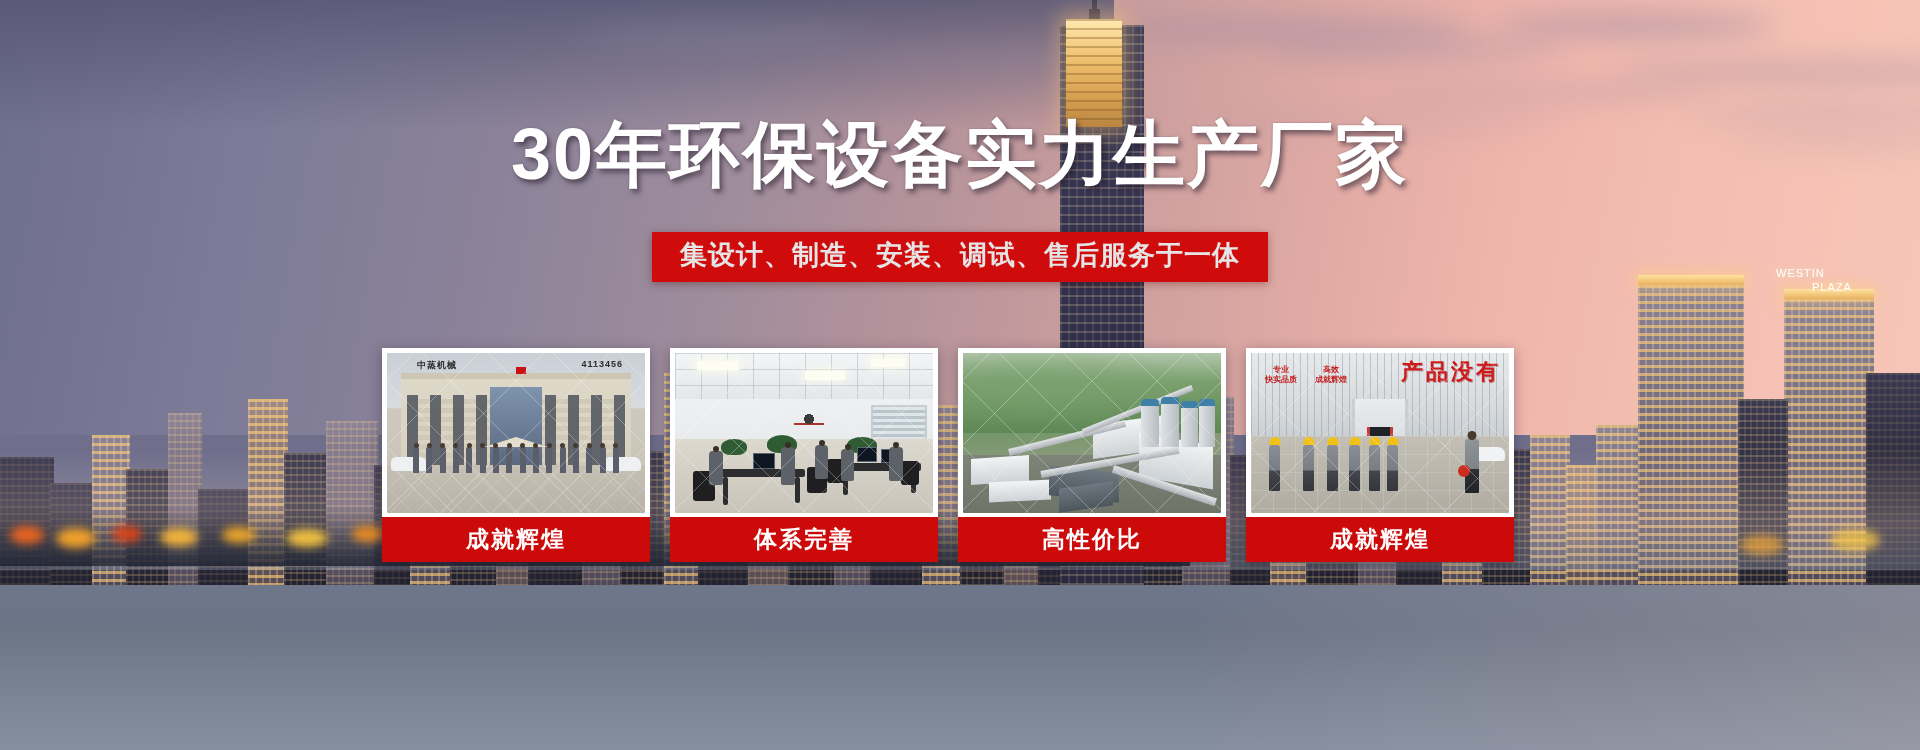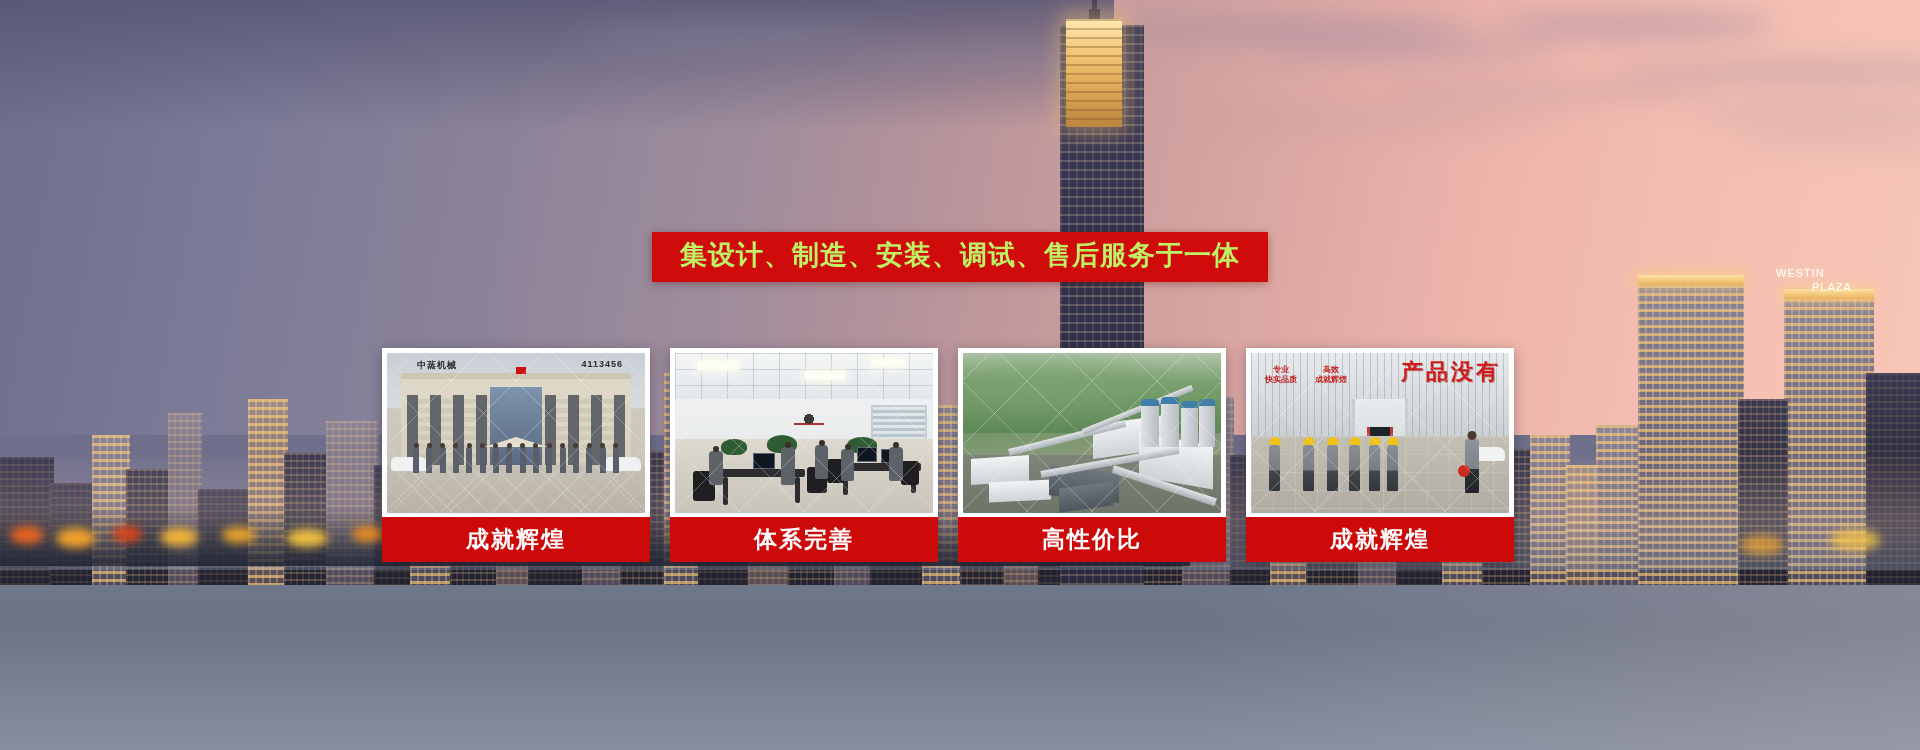--- a/index.html
+++ b/index.html
@@ -159,21 +159,21 @@
   }
 
   .subbar{
     position:absolute; left:50%; transform:translateX(-50%);
     top:232px;
     background:#d00b0b;
     padding:9px 28px 11px;
     box-shadow:0 2px 8px rgba(80,10,10,.35);
   }
   .subbar-text{
-    font-size:27px; font-weight:bold; color:#bef264;
+    font-size:27px; font-weight:bold; color:#e5e5e5;
     letter-spacing:1px; line-height:1.1; white-space:nowrap;
   }
 
   
   .cards{
     position:absolute; left:382px; top:348px;
     display:flex; gap:20px;
   }
   .card{
     width:268px;
@@ -487,20 +487,21 @@
   <div class="glow" style="left:420px; bottom:27.3%; width:40px; height:18px; background:#f2c24a;"></div>
   <div class="glow" style="left:500px; bottom:27.6%; width:36px; height:16px; background:#ecae34;"></div>
   <div class="glow" style="left:580px; bottom:27.2%; width:44px; height:18px; background:#f0b93c;"></div>
   <div class="glow" style="left:670px; bottom:27.5%; width:34px; height:16px; background:#e8a02c;"></div>
   <div class="glow" style="left:760px; bottom:27.3%; width:38px; height:16px; background:#eeb238;"></div>
   <div class="glow" style="left:860px; bottom:27.6%; width:34px; height:14px; background:#e9a930;"></div>
   <div class="glow" style="left:960px; bottom:27.4%; width:36px; height:14px; background:#edb53a;"></div>
   <div class="glow" style="left:1830px; bottom:26.5%; width:50px; height:22px; background:#f2c24a; opacity:.8;"></div>
   <div class="glow" style="left:1740px; bottom:26.0%; width:44px; height:20px; background:#eda63a; opacity:.75;"></div>
 
+  <div class="headline">30年环保设备实力生产厂家</div>
 
   <div class="subbar">
     <div class="subbar-text">集设计、制造、安装、调试、售后服务于一体</div>
   </div>
 
   <div class="cards">
 
     <div class="card">
       <div class="card-photo p1">
         <div class="facade"></div>

